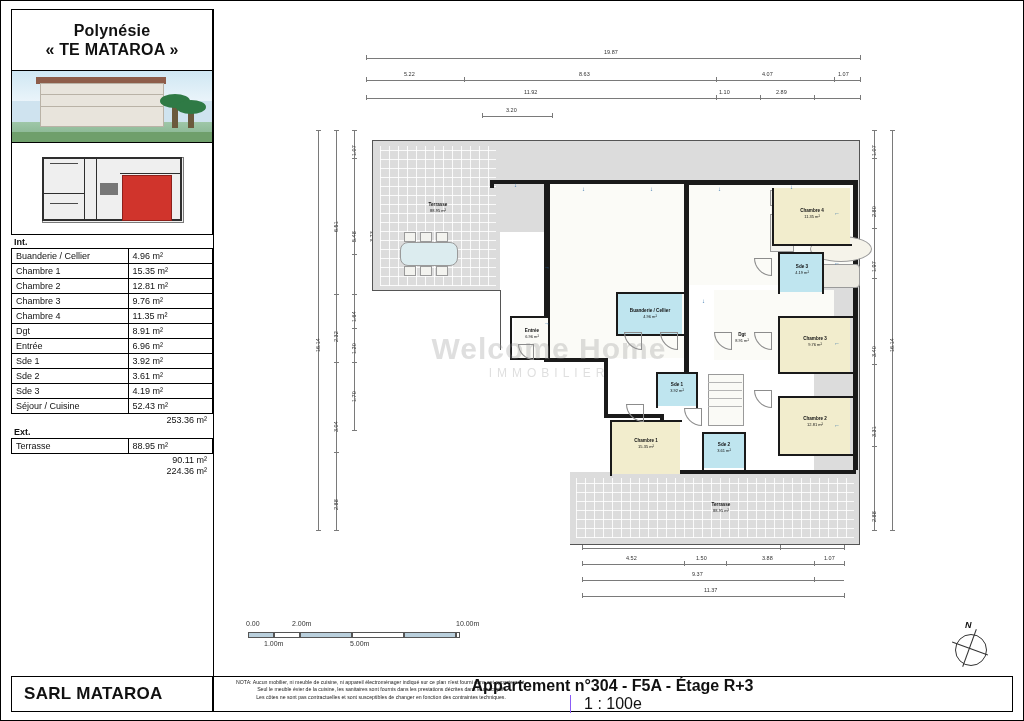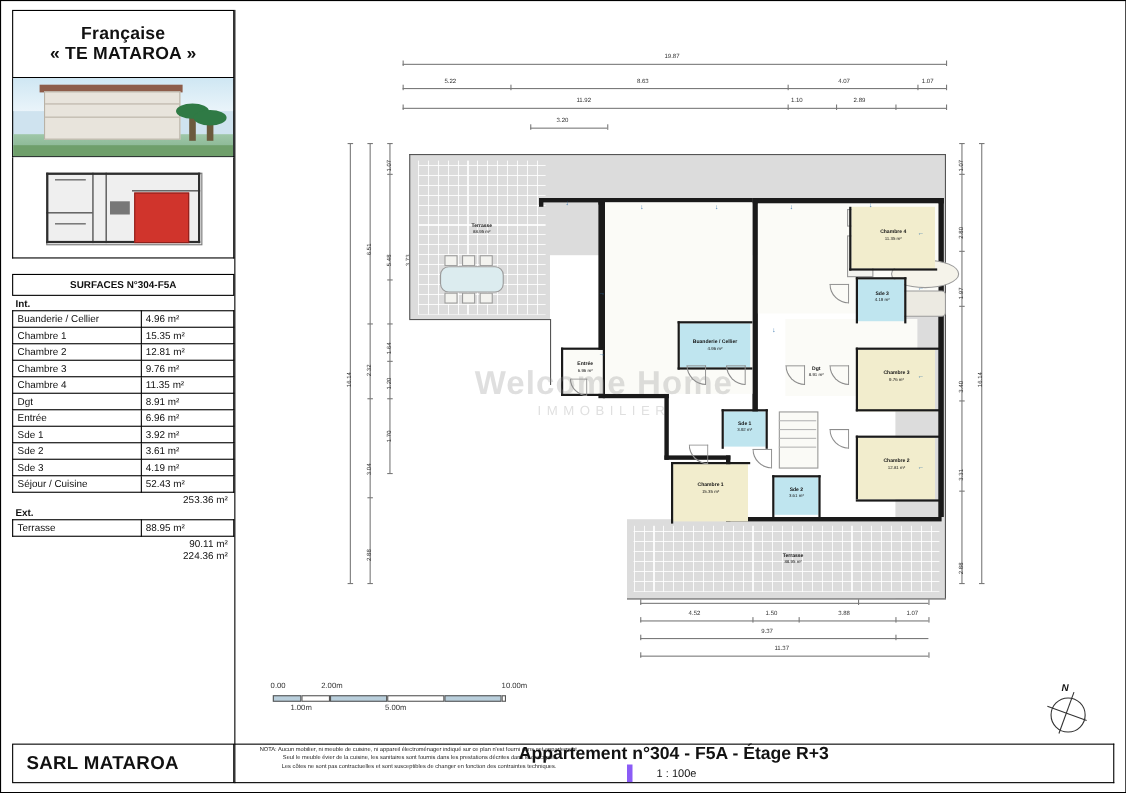--- a/index.html
+++ b/index.html
@@ -46,21 +46,21 @@
 
   #footer-left{position:absolute;left:10px;bottom:8px;width:202px;height:36px;box-sizing:border-box;border:1px solid #000;display:flex;align-items:center;padding-left:12px;}
   #footer-left span{font-size:17px;font-weight:bold;letter-spacing:.3px;}
 
   
   #header-right{position:absolute;left:212px;top:8px;right:10px;height:22px;box-sizing:border-box;border:1px solid #000;border-left:none;display:flex;align-items:center;justify-content:center;}
   #header-right span{font-size:9.5px;font-weight:bold;}
 
   #footer-right{position:absolute;left:212px;bottom:8px;right:10px;height:36px;box-sizing:border-box;border:1px solid #000;border-left:none;display:flex;align-items:center;flex-direction:column;}
   #footer-title{flex:1;text-align:center;font-size:16px;font-weight:bold;}
-  #footer-scale{width:86px;height:100%;box-sizing:border-box;border-left:5px solid #8b5cf6;display:flex;align-items:center;justify-content:center;font-size:10px;}
+  #footer-scale{width:86px;height:100%;box-sizing:border-box;border-left:1px solid #8b5cf6;display:flex;align-items:center;justify-content:center;font-size:16px;}
 
   #divider-v{position:absolute;left:212px;top:8px;bottom:8px;width:1px;background:#000;}
 
   
   #draw{position:absolute;left:213px;top:31px;width:800px;height:635px;}
 
   .dim-line{position:absolute;background:#7a7a7a;height:1px;}
   .dim-vline{position:absolute;background:#7a7a7a;width:1px;}
   .dim-txt{position:absolute;font-size:5.5px;color:#333;white-space:nowrap;}
   .dim-txt-v{position:absolute;font-size:5.5px;color:#333;white-space:nowrap;transform:rotate(-90deg);transform-origin:left top;}
@@ -105,21 +105,21 @@
   #north .ndl2{position:absolute;left:4px;top:28px;width:38px;height:1px;background:#333;transform:rotate(20deg);transform-origin:center;}
 </style>
 </head>
 <body>
 
 <div id="sheet">
 
   <div id="left">
 
     <div class="lblock" id="title-block">
-      <div class="t1">Française</div>
+      <div class="t1">Polynésie</div>
       <div class="t2">« TE MATAROA »</div>
     </div>
 
     <div class="lblock" id="photo-block">
       <div class="ph-sky"></div>
       <div class="ph-sea"></div>
       <div class="ph-grass"></div>
       <div class="ph-roof"></div>
       <div class="ph-bldg"></div>
       <div class="ph-palm ph-p1"></div>
@@ -135,23 +135,20 @@
       <div class="key-dark" style="left:72px;top:14px;width:1px;height:64px;"></div>
       <div class="key-dark" style="left:108px;top:30px;width:62px;height:1px;"></div>
       <div class="key-dark" style="left:30px;top:50px;width:42px;height:1px;"></div>
       <div class="key-line" style="left:38px;top:20px;width:28px;height:1px;"></div>
       <div class="key-line" style="left:38px;top:60px;width:28px;height:1px;"></div>
       <div class="key-red" style="left:110px;top:32px;width:48px;height:44px;"></div>
       <div class="key-dark" style="left:84px;top:14px;width:1px;height:64px;"></div>
       <div class="key-line" style="left:88px;top:40px;width:18px;height:12px;background:#777;"></div>
     </div>
 
-    <div class="lblock" id="surf-head">
-      <span>SURFACES N°304-F5A</span>
-    </div>
 
     <div class="surf-section">Int.</div>
     <table class="surf">
       <tbody>
           <tr>
             <td class="n">Buanderie / Cellier</td>
             <td class="v">4.96 m²</td>
           </tr>
       <tr>
             <td class="n">Chambre 1</td>

